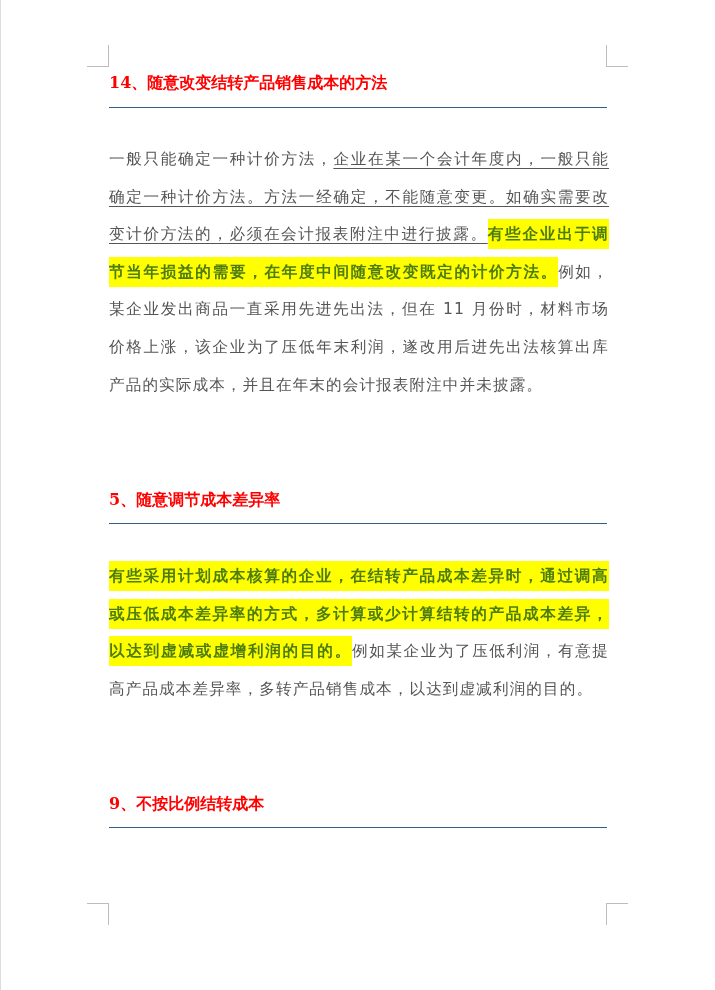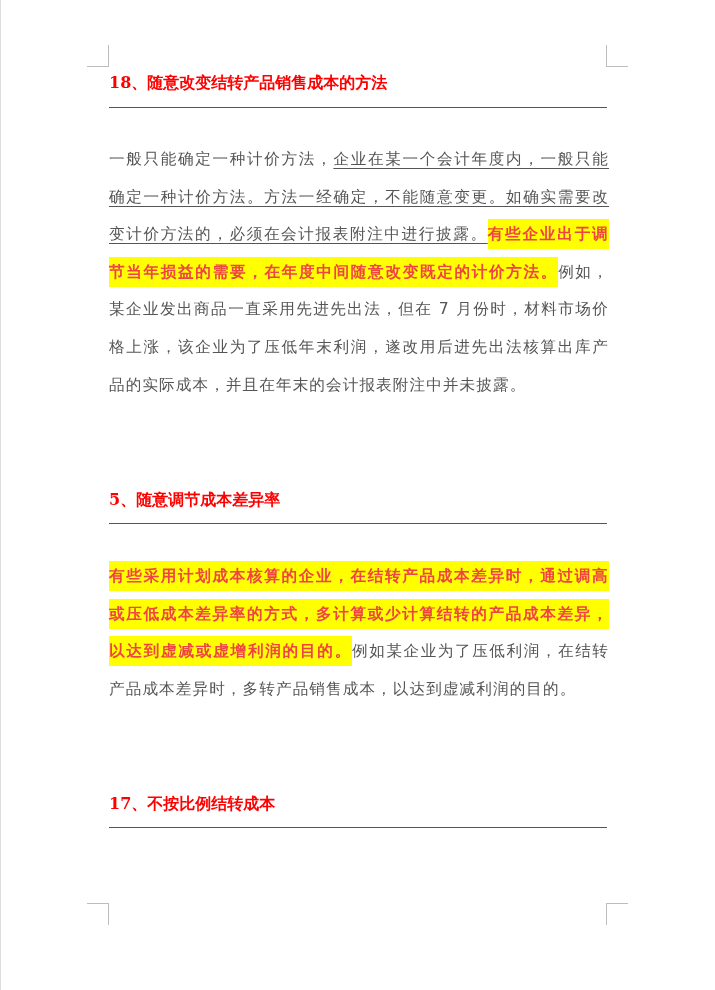--- a/index.html
+++ b/index.html
@@ -21,35 +21,35 @@
   }
   .rule { position: absolute; left: 109px; width: 498px; height: 1px; background: #2f5e87; }
 
   .para {
     position: absolute; left: 109px; width: 500px;
     font-size: 15.6px; line-height: 37.6px; color: #555555;
     letter-spacing: 1.1px; text-align: justify;
   }
   .ul { text-decoration: underline; text-underline-offset: 4px; text-decoration-color: #555; }
   .hl {
-    background: #ffff00; color: #ef4444; font-weight: bold;
+    background: #ffff00; color: #4d7c0f; font-weight: bold;
     padding: 6px 0; letter-spacing: 1.3px;
   }
 </style>
 </head>
 <body>
 
 <div class="page-edge"></div>
 <div class="corner tl"></div>
 <div class="corner tr"></div>
 <div class="corner bl"></div>
 <div class="corner br"></div>
 
-<div class="heading" style="top:73px;">18、随意改变结转产品销售成本的方法</div>
+<div class="heading" style="top:73px;">14、随意改变结转产品销售成本的方法</div>
 <div class="rule" style="top:107px;"></div>
-<div class="para" style="top:141px;"><span>一般只能确定一种计价方法，</span><span class="ul">企业在某一个会计年度内，一般只能确定一种计价方法。方法一经确定，不能随意变更。如确实需要改变计价方法的，必须在会计报表附注中进行披露。</span><span class="hl">有些企业出于调节当年损益的需要，在年度中间随意改变既定的计价方法。</span><span>例如，某企业发出商品一直采用先进先出法，但在 7 月份时，材料市场价格上涨，该企业为了压低年末利润，遂改用后进先出法核算出库产品的实际成本，并且在年末的会计报表附注中并未披露。</span></div>
+<div class="para" style="top:141px;"><span>一般只能确定一种计价方法，</span><span class="ul">企业在某一个会计年度内，一般只能确定一种计价方法。方法一经确定，不能随意变更。如确实需要改变计价方法的，必须在会计报表附注中进行披露。</span><span class="hl">有些企业出于调节当年损益的需要，在年度中间随意改变既定的计价方法。</span><span>例如，某企业发出商品一直采用先进先出法，但在 11 月份时，材料市场价格上涨，该企业为了压低年末利润，遂改用后进先出法核算出库产品的实际成本，并且在年末的会计报表附注中并未披露。</span></div>
 
 <div class="heading" style="top:490px;">5、随意调节成本差异率</div>
 <div class="rule" style="top:523px;"></div>
-<div class="para" style="top:558px;"><span class="hl">有些采用计划成本核算的企业，在结转产品成本差异时，通过调高或压低成本差异率的方式，多计算或少计算结转的产品成本差异，以达到虚减或虚增利润的目的。</span><span>例如某企业为了压低利润，在结转产品成本差异时，多转产品销售成本，以达到虚减利润的目的。</span></div>
+<div class="para" style="top:558px;"><span class="hl">有些采用计划成本核算的企业，在结转产品成本差异时，通过调高或压低成本差异率的方式，多计算或少计算结转的产品成本差异，以达到虚减或虚增利润的目的。</span><span>例如某企业为了压低利润，有意提高产品成本差异率，多转产品销售成本，以达到虚减利润的目的。</span></div>
 
-<div class="heading" style="top:794px;">17、不按比例结转成本</div>
+<div class="heading" style="top:794px;">9、不按比例结转成本</div>
 <div class="rule" style="top:827px;"></div>
 
 </body></html>

